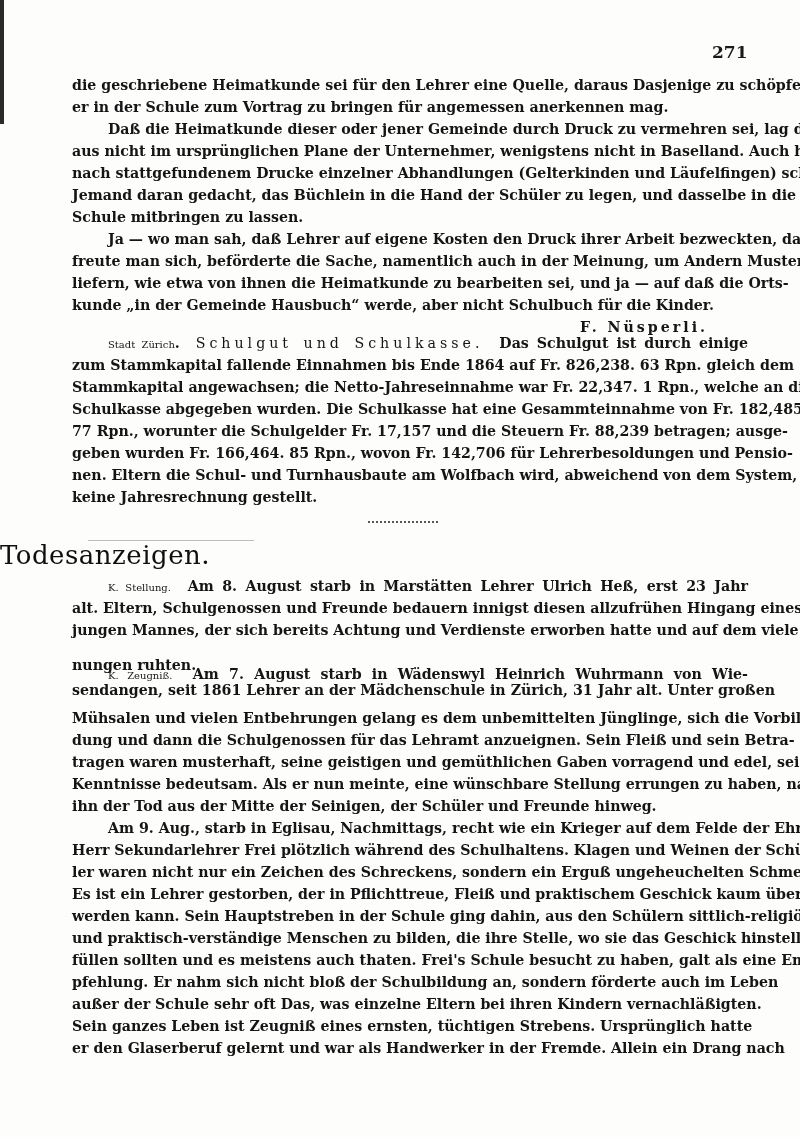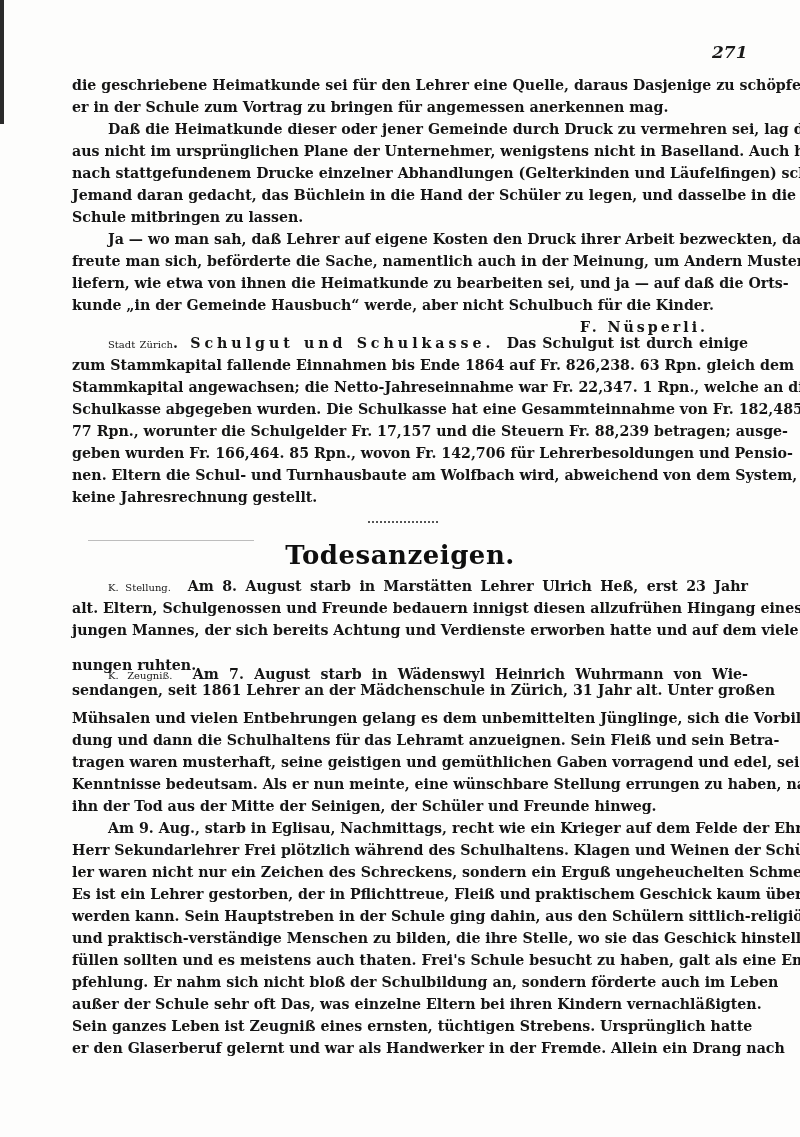--- a/index.html
+++ b/index.html
@@ -27,21 +27,20 @@
       width: 4px; height: 124px;
       background: #2a2a2a;
     }
     .page-number {
       position: absolute;
       left: 712px; top: 42px;
       font-size: 17px;
       font-weight: bold;
       font-family: "DejaVu Serif", serif;
       color: #1a1a1a;
-      font-style: italic;
     }
     .text-block {
       position: absolute;
       left: 72px;
       width: 676px;
     }
     .line {
       position: absolute;
       left: 0;
       width: 676px;
@@ -61,21 +60,21 @@
     .line.indent {
       left: 36px;
       width: 640px;
     }
     .line.sig {
       text-align-last: right;
       letter-spacing: 3px;
     }
     .spaced {
       letter-spacing: 4px;
-      font-weight: bold;
+      font-weight: normal;
     }
     .heavy {
       font-weight: 400;
       font-size: 10px;
     }
     .rule {
       position: absolute;
       height: 1px;
       background: #8a8a8a;
     }
@@ -83,23 +82,23 @@
       position: absolute;
       left: 368px; top: 521px;
       width: 70px;
       height: 6px;
       border-top: 2px dotted #555;
     }
     .section-title {
       position: absolute;
       left: 0; width: 800px;
       top: 540px;
-      text-align: center;
+      text-align: left;
       font-size: 26px;
-      font-weight: 700;
+      font-weight: 400;
       font-family: "DejaVu Serif", serif;
       color: #0f0f0f;
       letter-spacing: 0.5px;
     }
   </style>
 </head>
 <body>
 
 <div class="page">
 
@@ -158,21 +157,21 @@
     <div class="line last" style="top:79px">nungen ruhten.</div>
   </div>
 
   <div class="text-block" style="top:663px">
     <div class="line indent" style="top:0">
       <span class="heavy">K. Zeugniß.</span>&nbsp;
       <span>Am 7. August starb in Wädenswyl Heinrich Wuhrmann von Wie-</span>
     </div>
     <div class="line" style="top:16px">sendangen, seit 1861 Lehrer an der Mädchenschule in Zürich, 31 Jahr alt. Unter großen</div>
     <div class="line" style="top:44px">Mühsalen und vielen Entbehrungen gelang es dem unbemittelten Jünglinge, sich die Vorbil-</div>
-    <div class="line" style="top:66px">dung und dann die Schulhaltens für das Lehramt anzueignen. Sein Fleiß und sein Betra-</div>
+    <div class="line" style="top:66px">dung und dann die Schulgenossen für das Lehramt anzueignen. Sein Fleiß und sein Betra-</div>
     <div class="line" style="top:88px">tragen waren musterhaft, seine geistigen und gemüthlichen Gaben vorragend und edel, seine</div>
     <div class="line" style="top:110px">Kenntnisse bedeutsam. Als er nun meinte, eine wünschbare Stellung errungen zu haben, nahm</div>
     <div class="line last" style="top:132px">ihn der Tod aus der Mitte der Seinigen, der Schüler und Freunde hinweg.</div>
   </div>
 
   <div class="text-block" style="top:817px">
     <div class="line indent" style="top:0">Am 9. Aug., starb in Eglisau, Nachmittags, recht wie ein Krieger auf dem Felde der Ehre,</div>
     <div class="line" style="top:22px">Herr Sekundarlehrer Frei plötzlich während des Schulhaltens. Klagen und Weinen der Schü-</div>
     <div class="line" style="top:44px">ler waren nicht nur ein Zeichen des Schreckens, sondern ein Erguß ungeheuchelten Schmerzes.</div>
     <div class="line" style="top:66px">Es ist ein Lehrer gestorben, der in Pflichttreue, Fleiß und praktischem Geschick kaum übertroffen</div>

